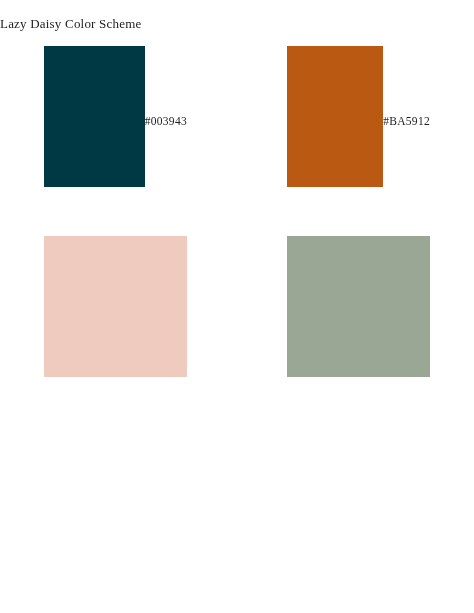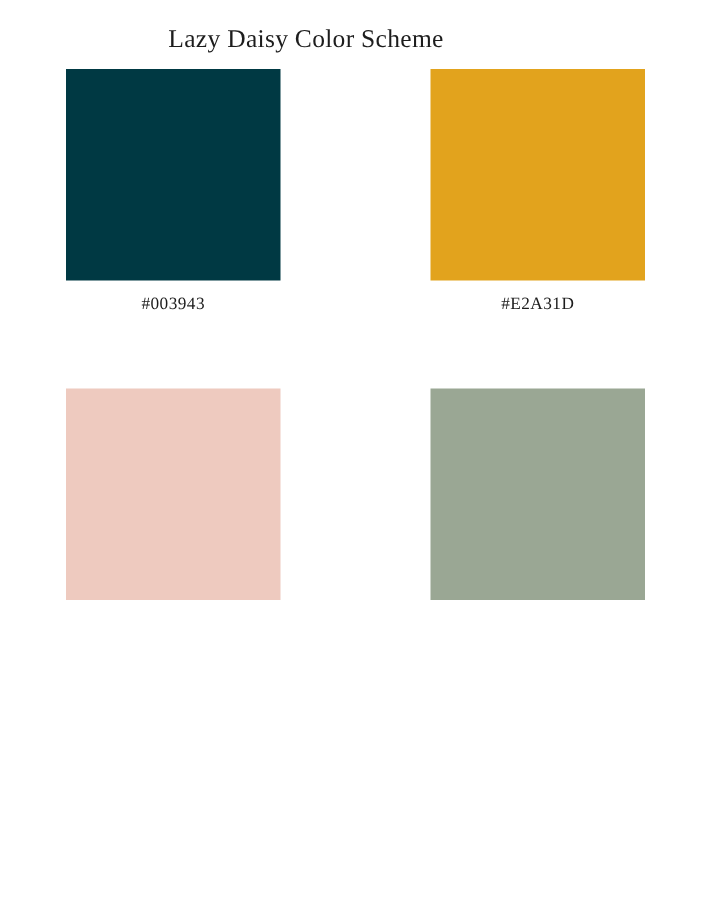--- a/index.html
+++ b/index.html
@@ -19,41 +19,40 @@
     width: 474px;
     height: 613px;
     background: #ffffff;
     box-sizing: border-box;
   }
   .page-title {
     position: absolute;
     top: 16px;
     left: 0;
     width: 408px;
-    text-align: center;
     font-family: "Liberation Serif", "DejaVu Serif", serif;
-    font-size: 17px;
+    font-size: 13px;
     font-weight: 400;
     color: #1d1d1d;
     letter-spacing: 0.2px;
   }
   .palette-grid {
     position: absolute;
     top: 46px;
     left: 44px;
     width: 386px;
     display: grid;
     grid-template-columns: 143px 143px;
     grid-column-gap: 100px;
     grid-row-gap: 49px;
   }
   .swatch-cell {
     width: 143px;
     display: flex;
-    flex-direction: column;
+    flex-direction: row;
     align-items: center;
   }
   .swatch-chip {
     width: 143px;
     height: 141px;
     display: block;
   }
   .swatch-label {
     margin-top: 11px;
     font-family: "Liberation Serif", "DejaVu Serif", serif;
@@ -73,25 +72,25 @@
   <div class="page-title">Lazy Daisy Color Scheme</div>
 
   <div class="palette-grid">
 
     <div class="swatch-cell">
       <div class="swatch-chip" style="background-color: rgb(0, 57, 67);"></div>
       <div class="swatch-label">#003943</div>
     </div>
 
 
+    <div class="swatch-cell">
+      <div class="swatch-chip" style="background-color: rgb(186, 89, 18);"></div>
+      <div class="swatch-label">#BA5912</div>
+    </div>
 
-    <div class="swatch-cell">
-      <div class="swatch-chip" style="background-color: rgb(226, 163, 29);"></div>
-      <div class="swatch-label">#E2A31D</div>
-    </div>
 
     <div class="swatch-cell">
       <div class="swatch-chip" style="background-color: rgb(238, 202, 191);"></div>
 
     </div>
 
     <div class="swatch-cell">
       <div class="swatch-chip" style="background-color: rgb(154, 167, 148);"></div>
 
     </div>

